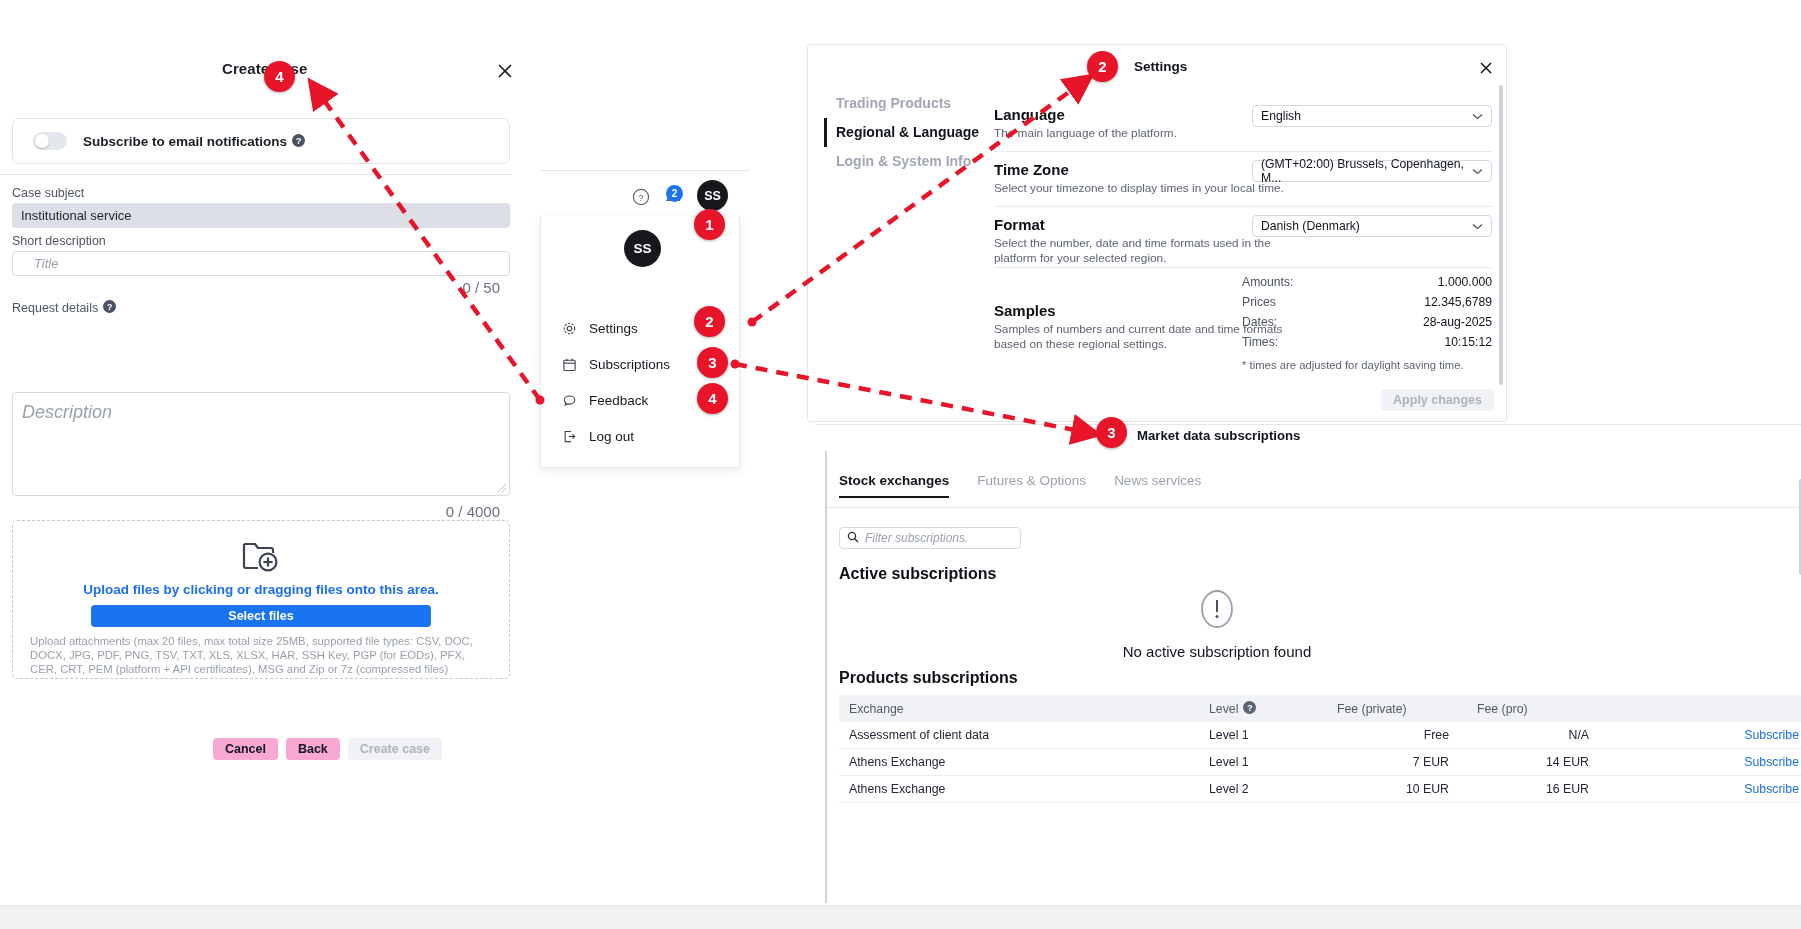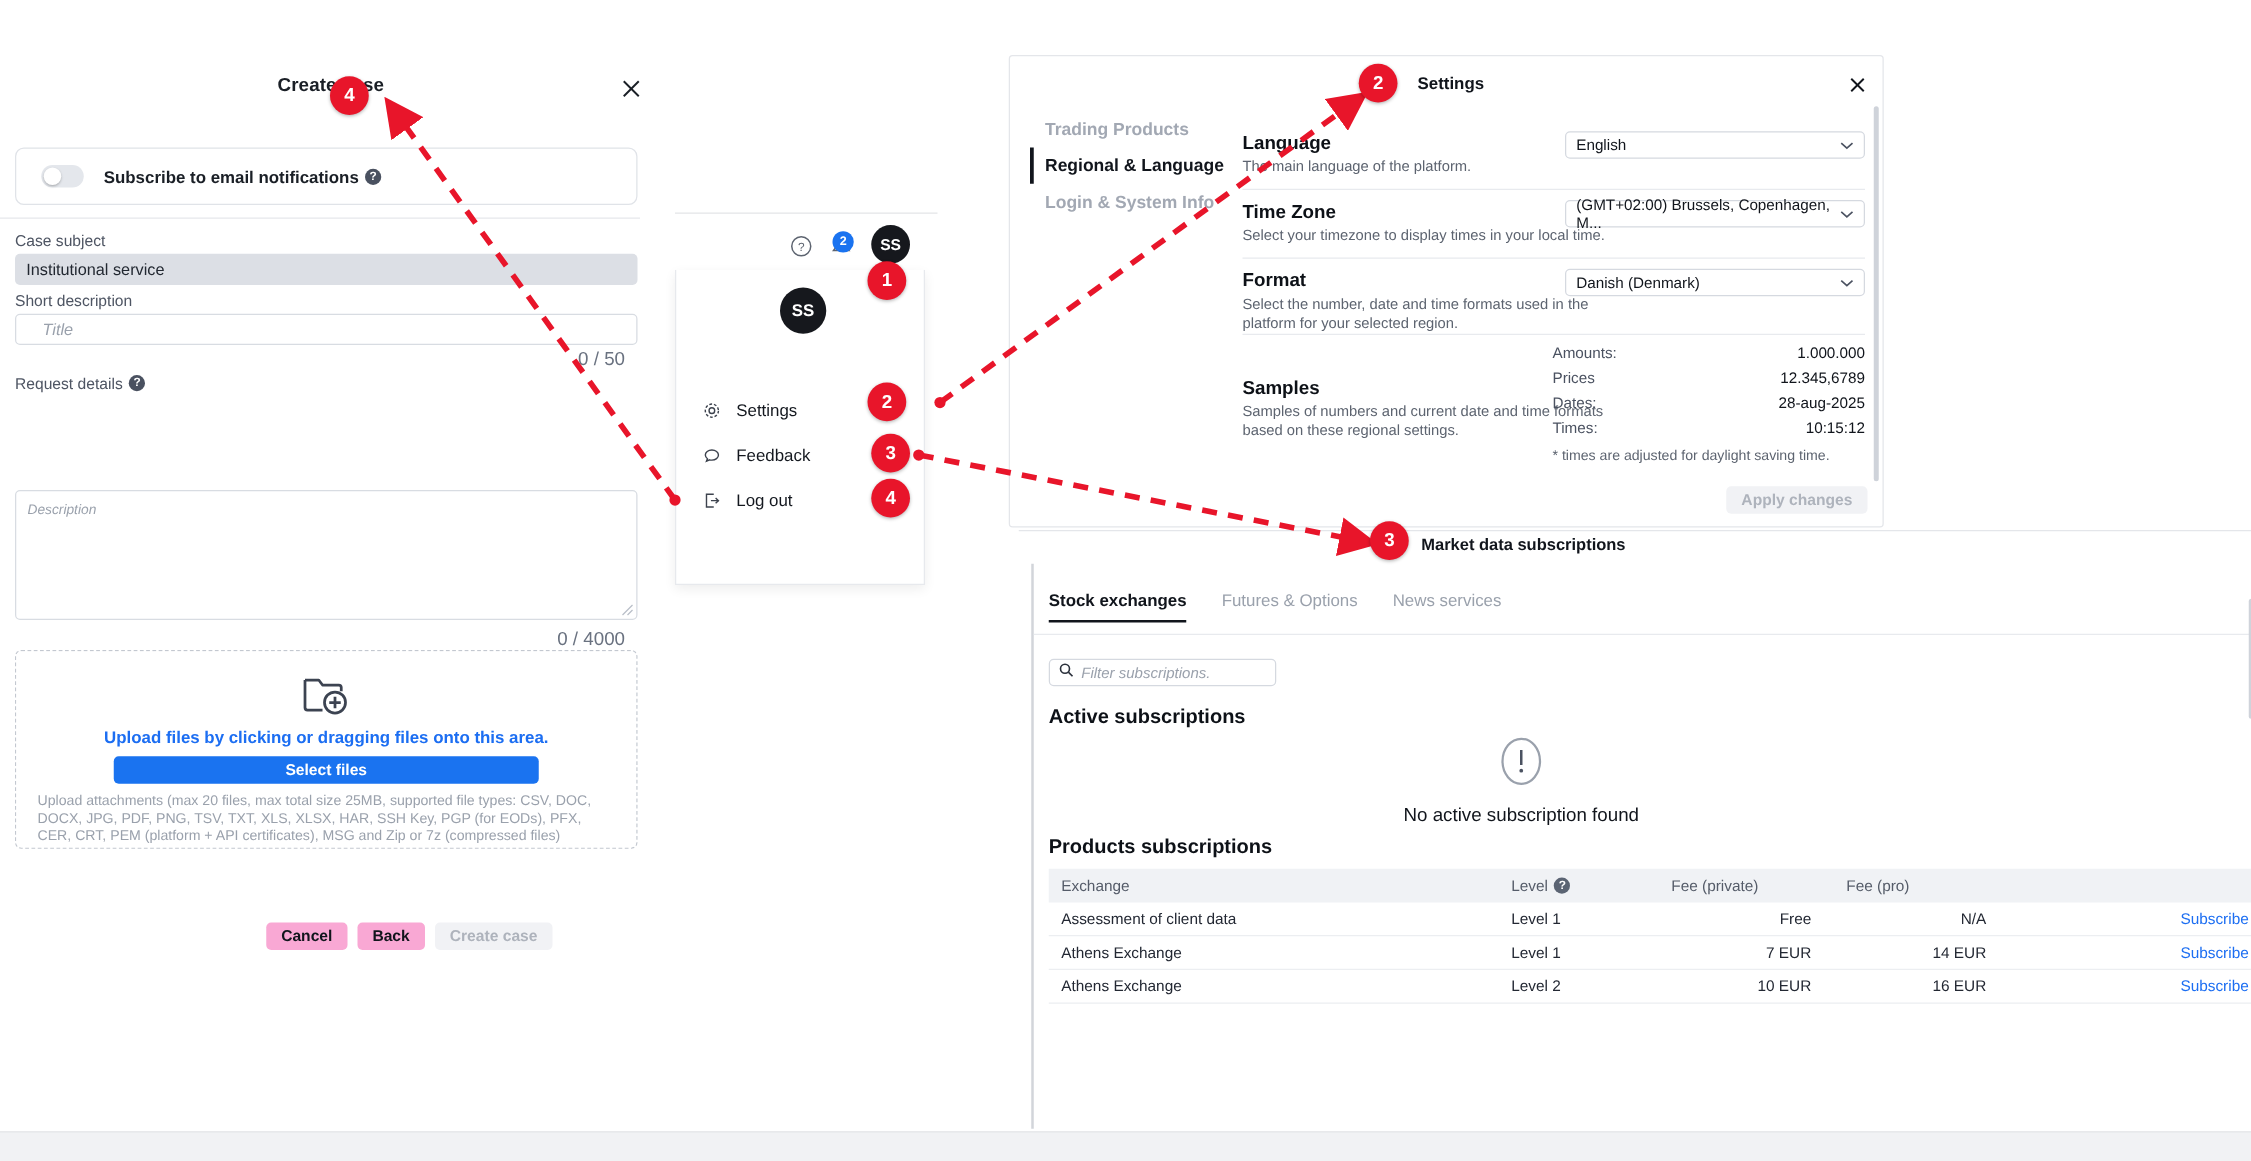--- a/index.html
+++ b/index.html
@@ -41,21 +41,21 @@
     position:absolute; left:12px; width:498px; height:25px; border-radius:4px;
     font-size:13px; display:flex; align-items:center; padding-left:9px;
   }
   .field-box.readonly { background:#dcdfe5; color:#222831; }
   .field-box.input { background:#fff; border:1px solid #d8dce2; color:#9aa1ac; font-style:italic;padding-left:21px; }
   .counter { position:absolute; right:12px; font-size:15px; color:#6a7280; }
 
   .textarea {
     position:absolute; left:12px; top:344px; width:498px; height:104px;
     border:1px solid #d8dce2; border-radius:4px; background:#fff;
-    font-size:11px; font-style:italic; color:#9aa1ac; padding:9px 0 0 9px;
+    font-size:18px; font-style:italic; color:#9aa1ac; padding:9px 0 0 9px;
   }
   .ta-grip { position:absolute; right:2px; bottom:2px; width:10px; height:10px; }
 
   .dropzone {
     position:absolute; left:12px; top:472px; width:498px; height:159px;
     border:1px dashed #c3c8d0; border-radius:5px; background:#fff;
     display:flex; flex-direction:column; align-items:center;
   }
   .dz-icon { margin-top:17px; }
   .dz-main { margin-top:8px; font-size:13.5px; font-weight:bold; color:#1c6ef2; text-align:center;}
@@ -239,20 +239,31 @@
     <div class="um-avatar">SS</div>
     <div class="um-list">
       <div class="um-item">
         <span class="um-ic">
           <svg width="15" height="15" viewBox="0 0 16 16">
               <circle cx="8" cy="8" r="2.4" fill="none" stroke="#3d434e" stroke-width="1.2"></circle>
               <circle cx="8" cy="8" r="5.6" fill="none" stroke="#3d434e" stroke-width="1.2" stroke-dasharray="2.4 1.6"></circle>
             </svg>
         </span>
         <span class="um-tx">Settings</span>
+      </div>
+      <div class="um-item">
+        <span class="um-ic">
+          <svg width="15" height="15" viewBox="0 0 16 16">
+              <rect x="2" y="3.4" width="12" height="11" rx="1.2" fill="none" stroke="#3d434e" stroke-width="1.2"></rect>
+              <line x1="2" y1="6.6" x2="14" y2="6.6" stroke="#3d434e" stroke-width="1.2"></line>
+              <line x1="5" y1="1.8" x2="5" y2="4" stroke="#3d434e" stroke-width="1.2"></line>
+              <line x1="11" y1="1.8" x2="11" y2="4" stroke="#3d434e" stroke-width="1.2"></line>
+            </svg>
+        </span>
+        <span class="um-tx">Subscriptions</span>
       </div>
       <div class="um-item">
         <span class="um-ic">
           <svg width="15" height="15" viewBox="0 0 16 16">
               <path d="M8 3.2c3.2 0 5.6 1.9 5.6 4.3S11.2 11.8 8 11.8a7.6 7.6 0 0 1-1.9-.2L3.4 12.8l.8-2.1A4.3 4.3 0 0 1 2.4 7.5C2.4 5.1 4.8 3.2 8 3.2z" fill="none" stroke="#3d434e" stroke-width="1.2"></path>
             </svg>
         </span>
         <span class="um-tx">Feedback</span>
       </div>
       <div class="um-item">

